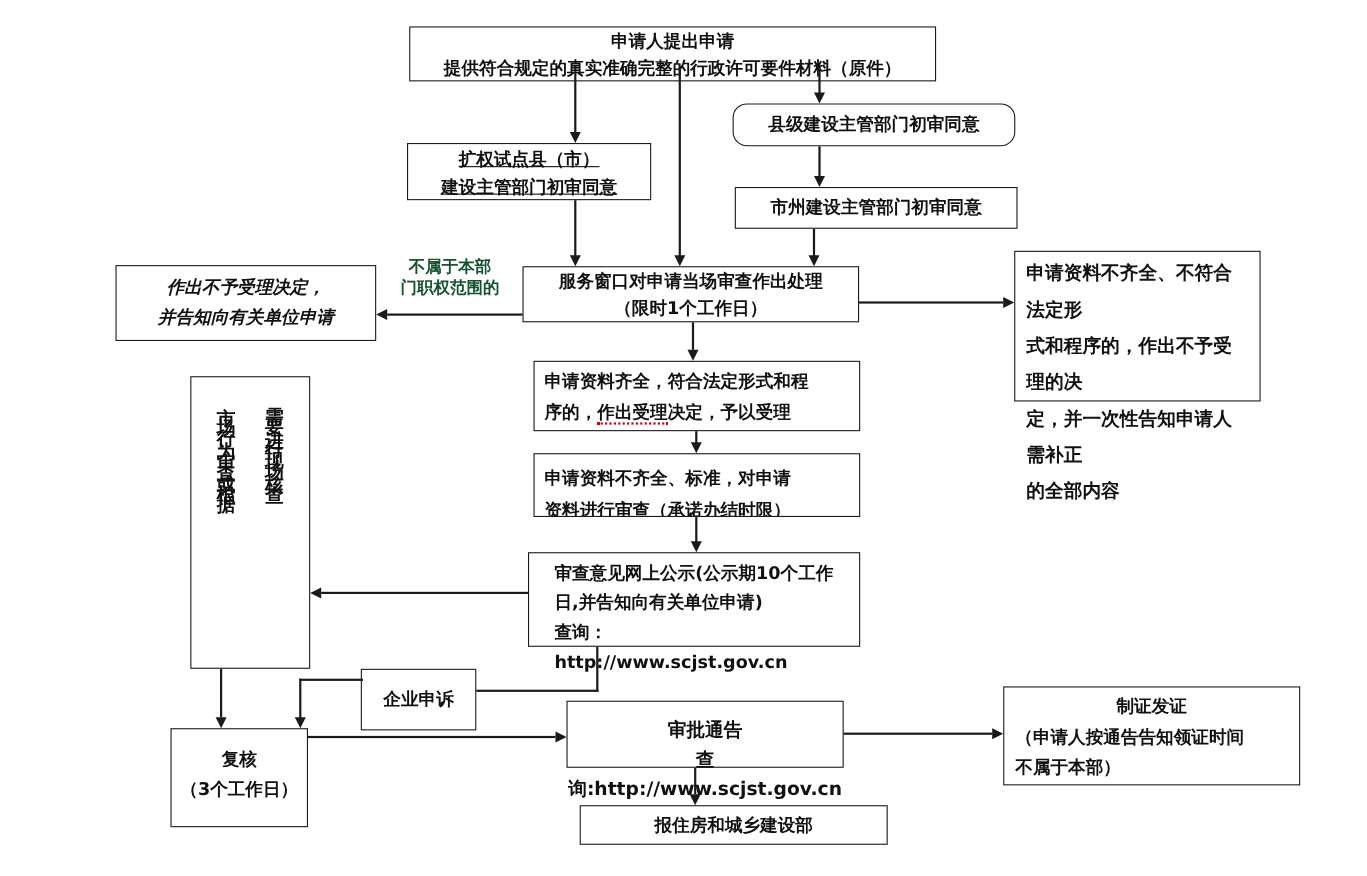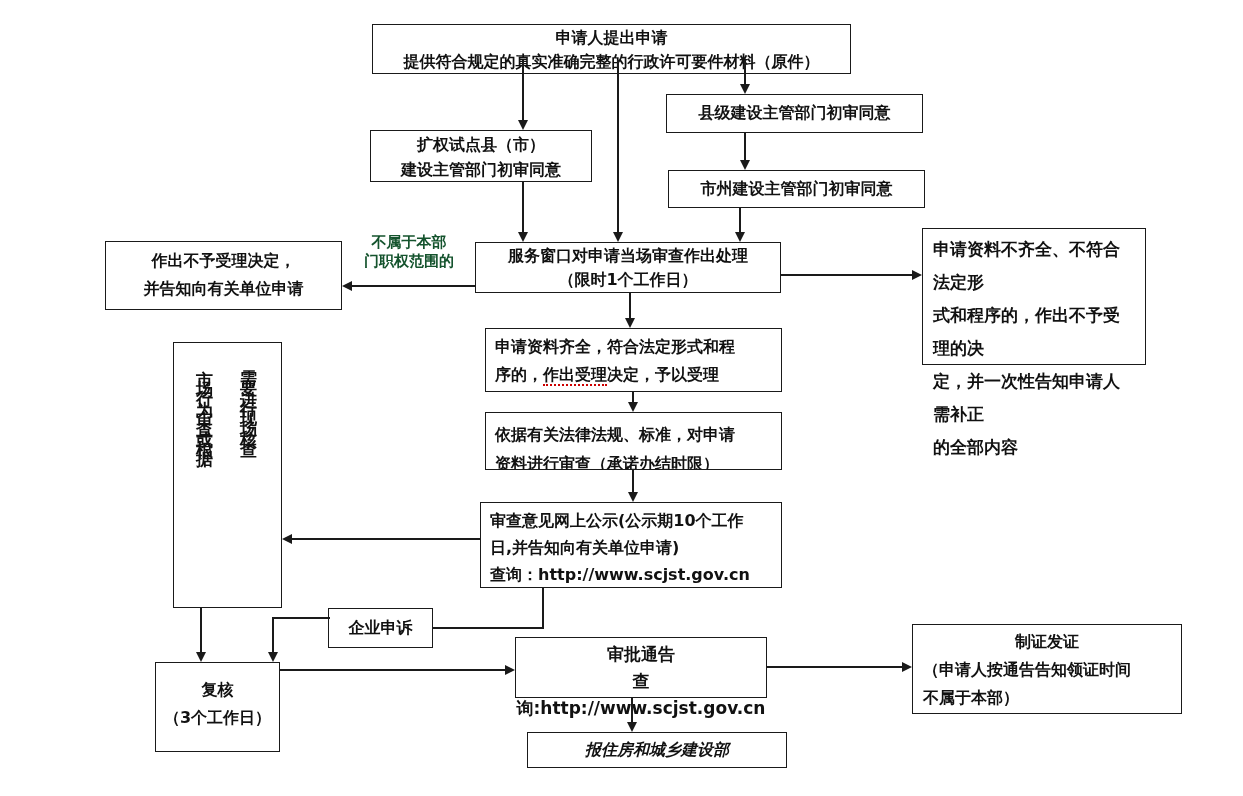--- a/index.html
+++ b/index.html
@@ -16,35 +16,35 @@
   .lft{text-align:left;}
   .flexc{display:flex;align-items:center;justify-content:center;}
   
   .lv{position:absolute;width:1.5px;background:#1a1a1a;}
   .lh{position:absolute;height:1.5px;background:#1a1a1a;}
   .ad{position:absolute;width:0;height:0;border-left:5px solid transparent;border-right:5px solid transparent;border-top:10px solid #1a1a1a;}
   .al{position:absolute;width:0;height:0;border-top:5px solid transparent;border-bottom:5px solid transparent;border-right:10px solid #1a1a1a;}
   .ar{position:absolute;width:0;height:0;border-top:5px solid transparent;border-bottom:5px solid transparent;border-left:10px solid #1a1a1a;}
   
   #n-apply{left:372px;top:24px;width:479px;height:50px;font-size:16px;line-height:24px;padding-top:1px;}
-  #n-kuoquan{left:370px;top:130px;width:222px;height:52px;font-size:16px;line-height:25px;padding-top:1px;}
-  #n-county{left:666px;top:94px;width:257px;height:39px;font-size:16px;}
+  #n-kuoquan{left:370px;top:130px;width:222px;height:52px;font-size:16px;line-height:25px;padding-top:1px;text-decoration:underline;}
+  #n-county{left:666px;top:94px;width:257px;height:39px;font-size:16px;border-radius:13px;}
   #n-city{left:668px;top:170px;width:257px;height:38px;font-size:16px;}
   #n-window{left:475px;top:242px;width:306px;height:51px;font-size:16px;line-height:24px;padding-top:1px;}
-  #n-reject{left:105px;top:241px;width:237px;height:69px;font-size:16px;line-height:28px;padding-top:5px;}
+  #n-reject{left:105px;top:241px;width:237px;height:69px;font-size:16px;line-height:28px;padding-top:5px;font-style:italic;}
   #n-incomplete{left:922px;top:228px;width:224px;height:137px;font-size:17px;line-height:33px;padding:4px 10px;}
   #n-accept{left:485px;top:328px;width:297px;height:64px;font-size:16px;line-height:28px;padding:4px 9px;}
   #n-review{left:485px;top:412px;width:297px;height:58px;font-size:16px;line-height:29px;padding:7px 9px 0 9px;overflow:hidden;}
-  #n-publicity{left:480px;top:502px;width:302px;height:86px;font-size:16px;line-height:27px;padding:4px 9px;}
+  #n-publicity{left:480px;top:502px;width:302px;height:86px;font-size:16px;line-height:27px;padding:4px 23px;}
   #n-inspect{left:173px;top:342px;width:109px;height:266px;}
-  #n-appeal{left:328px;top:608px;width:105px;height:40px;font-size:16px;}
+  #n-appeal{left:328px;top:608px;width:105px;height:56px;font-size:16px;}
   #n-recheck{left:155px;top:662px;width:125px;height:90px;font-size:16px;line-height:28px;padding-top:13px;}
-  #n-notice{left:515px;top:637px;width:252px;height:61px;font-size:17px;line-height:27px;padding-top:3px;}
+  #n-notice{left:515px;top:637px;width:252px;height:61px;font-size:17px;line-height:27px;padding-top:13px;}
   #n-certificate{left:912px;top:624px;width:270px;height:90px;font-size:16px;line-height:28px;padding:3px 10px;}
-  #n-report{left:527px;top:732px;width:260px;height:36px;font-size:16px;font-style:italic;}
+  #n-report{left:527px;top:732px;width:280px;height:36px;font-size:16px;}
   
   .vcol{
     position:absolute;top:14px;writing-mode:vertical-rl;text-orientation:upright;
     font-size:17px;font-weight:bold;letter-spacing:10px;line-height:17px;
   }
   #vcol-1{left:22px;}
   #vcol-2{left:66px;}
   
   .red-underline{border-bottom:2px dotted #cc0000;}
   
@@ -92,21 +92,21 @@
     <span class="ln">定，并一次性告知申请人需补正</span>
     <span class="ln">的全部内容</span>
   </div>
 
   <div class="node lft" id="n-accept">
     <span class="ln">申请资料齐全，符合法定形式和程</span>
     <span class="ln"><span>序的，</span><span class="red-underline">作出受理</span><span>决定，予以受理</span></span>
   </div>
 
   <div class="node lft" id="n-review">
-    <span class="ln">依据有关法律法规、标准，对申请</span>
+    <span class="ln">申请资料不齐全、标准，对申请</span>
     <span class="ln">资料进行审查（承诺办结时限）</span>
   </div>
 
   <div class="node lft" id="n-publicity">
     <span class="ln">审查意见网上公示(公示期10个工作</span>
     <span class="ln">日,并告知向有关单位申请)</span>
     <span class="ln">查询：http://www.scjst.gov.cn</span>
   </div>
 
   <div class="node" id="n-inspect">

